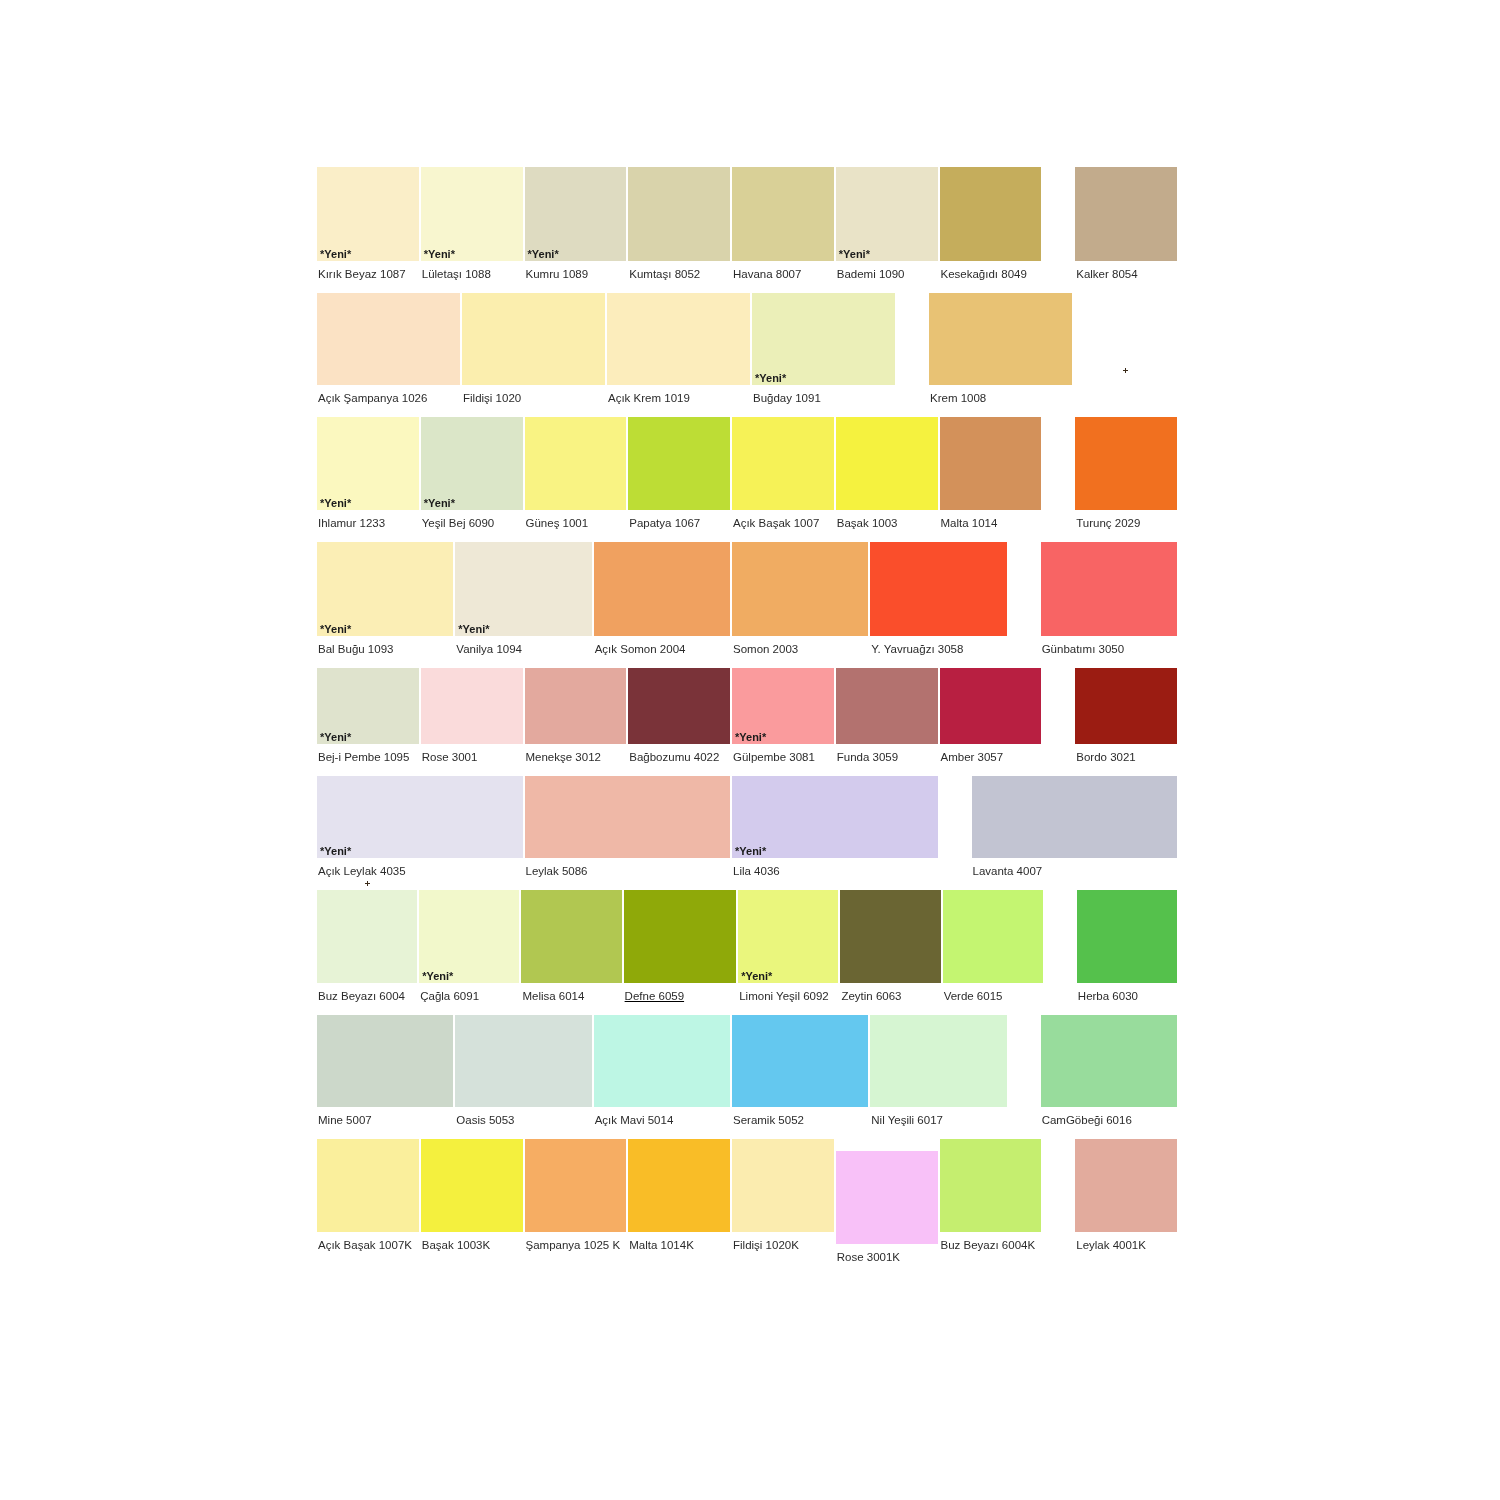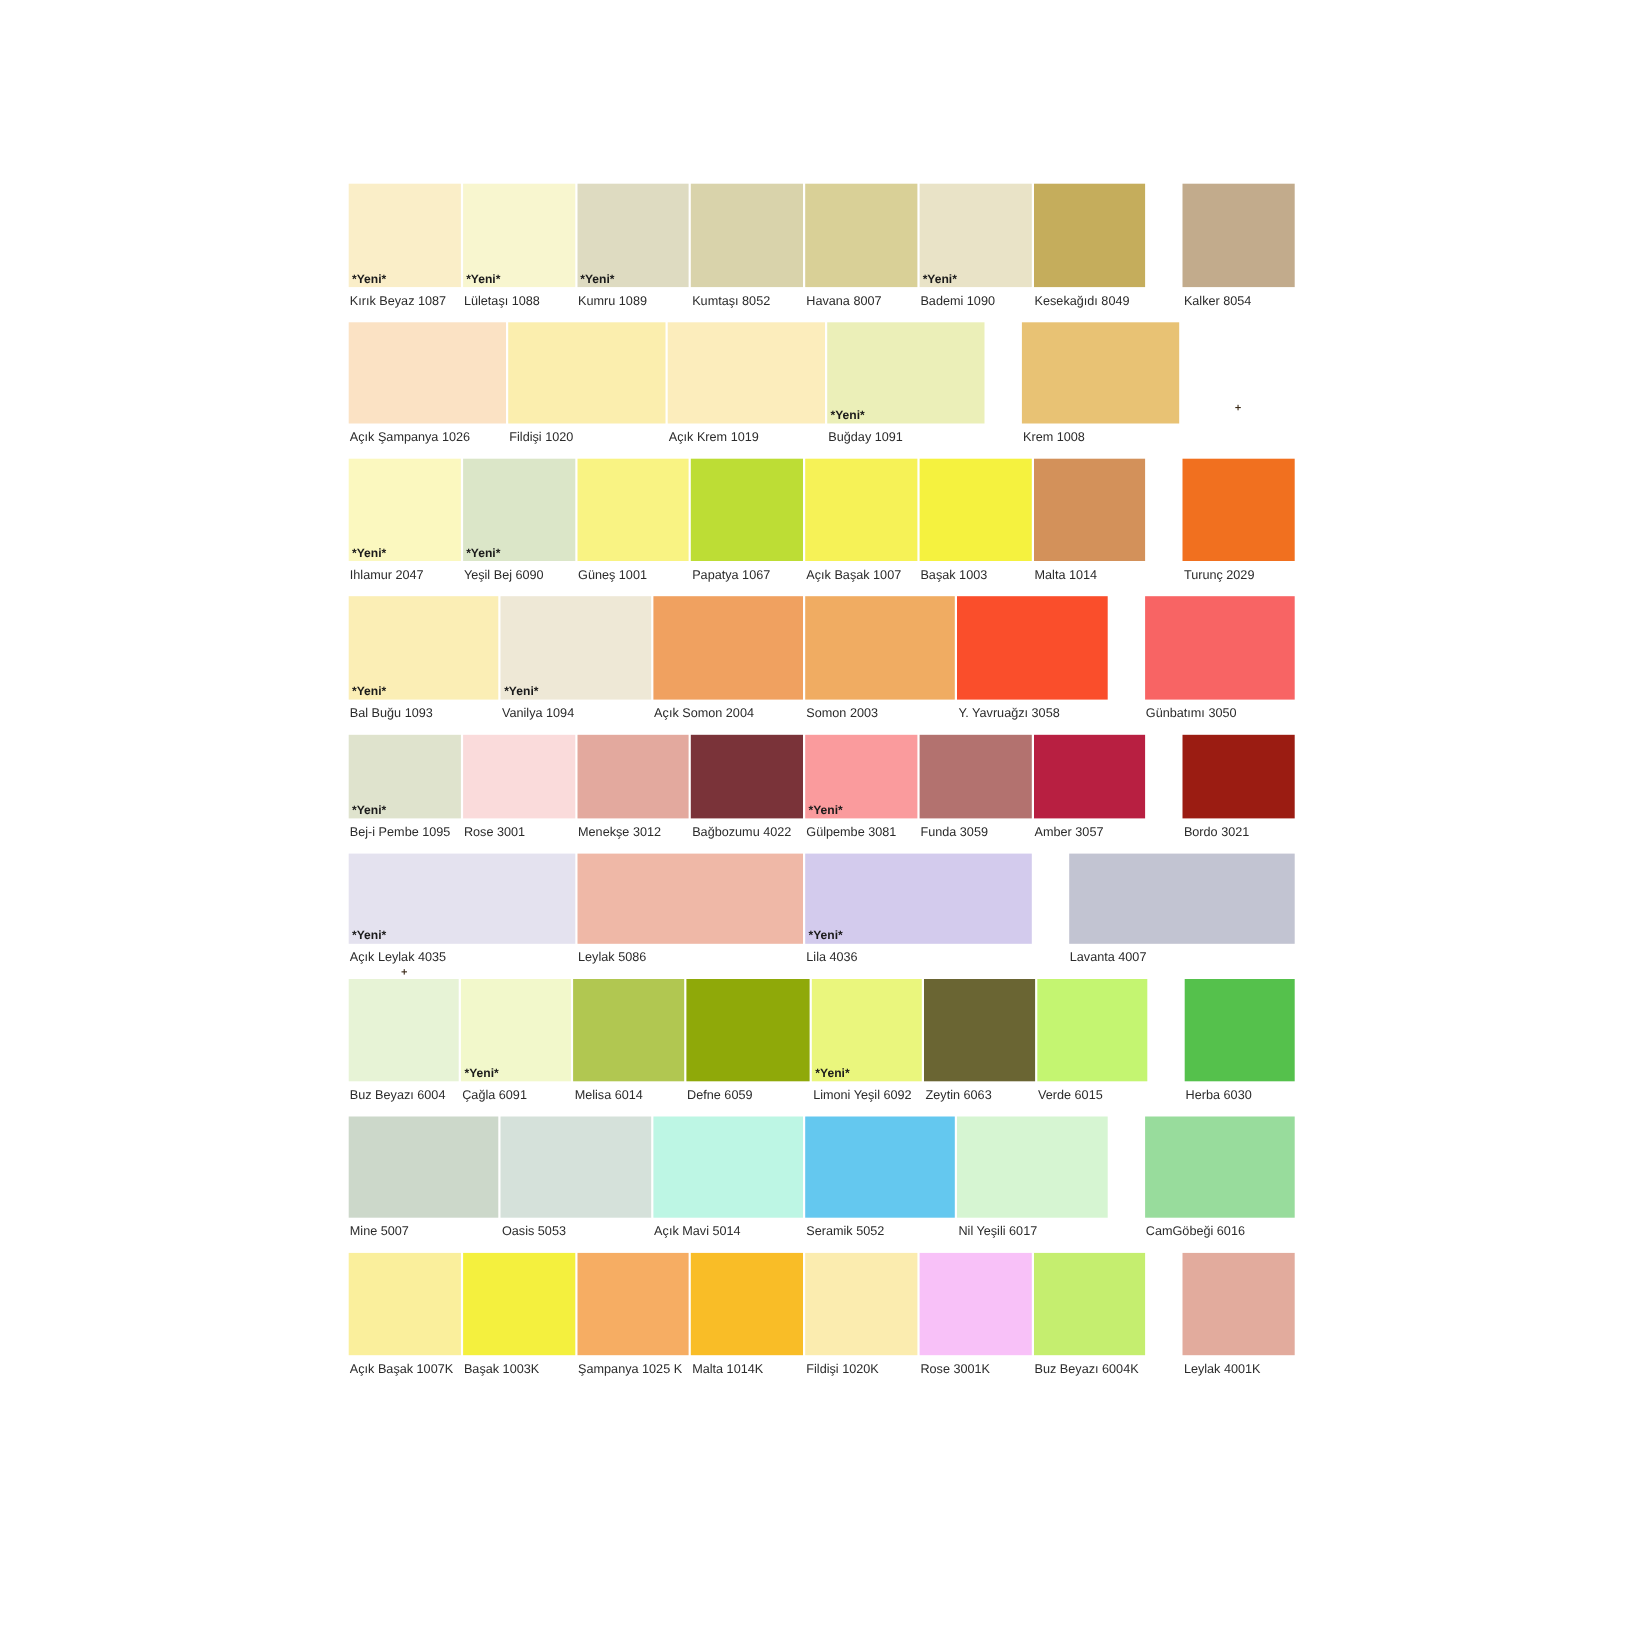--- a/index.html
+++ b/index.html
@@ -155,21 +155,21 @@
         <div class="swatch-chip" style="background: rgb(232, 194, 116); height: 92px;"></div>
         <div class="swatch-label">Krem 1008</div>
       </div>
     </div>
     <div class="row-gap"></div>
     <div class="palette-row">
       <div class="swatch-cell" style="width: 105px;">
         <div class="swatch-chip" style="background: rgb(251, 248, 191); height: 93px;">
           <span class="swatch-new">*Yeni*</span>
         </div>
-        <div class="swatch-label">Ihlamur 2047</div>
+        <div class="swatch-label">Ihlamur 1233</div>
       </div>
       <div class="swatch-cell" style="width: 105px;">
         <div class="swatch-chip" style="background: rgb(219, 230, 200); height: 93px;">
           <span class="swatch-new">*Yeni*</span>
         </div>
         <div class="swatch-label">Yeşil Bej 6090</div>
       </div>
       <div class="swatch-cell" style="width: 105px;">
         <div class="swatch-chip" style="background: rgb(249, 243, 131); height: 93px;"></div>
         <div class="swatch-label">Güneş 1001</div>
@@ -297,21 +297,21 @@
       <div class="swatch-cell" style="width: 105px;">
         <div class="swatch-chip" style="background: rgb(242, 248, 203); height: 93px;">
           <span class="swatch-new">*Yeni*</span>
         </div>
         <div class="swatch-label">Çağla 6091</div>
       </div>
       <div class="swatch-cell" style="width: 105px;">
         <div class="swatch-chip" style="background: rgb(177, 199, 81); height: 93px;"></div>
         <div class="swatch-label">Melisa 6014</div>
       </div>
-      <div class="swatch-cell" style="width: 118px;">
+      <div class="swatch-cell" style="width: 118px; text-decoration: underline;">
         <div class="swatch-chip" style="background: rgb(143, 169, 9); height: 93px;"></div>
         <div class="swatch-label">Defne 6059</div>
       </div>
       <div class="swatch-cell" style="width: 105px;">
         <div class="swatch-chip" style="background: rgb(234, 246, 125); height: 93px;">
           <span class="swatch-new">*Yeni*</span>
         </div>
         <div class="swatch-label">Limoni Yeşil 6092</div>
       </div>
       <div class="swatch-cell" style="width: 105px;">
@@ -369,21 +369,21 @@
         <div class="swatch-label">Şampanya 1025 K</div>
       </div>
       <div class="swatch-cell" style="width: 105px;">
         <div class="swatch-chip" style="background: rgb(249, 189, 39); height: 93px;"></div>
         <div class="swatch-label">Malta 1014K</div>
       </div>
       <div class="swatch-cell" style="width: 105px;">
         <div class="swatch-chip" style="background: rgb(251, 236, 175); height: 93px;"></div>
         <div class="swatch-label">Fildişi 1020K</div>
       </div>
-      <div class="swatch-cell" style="width: 105px;">
+      <div class="swatch-cell" style="width: 105px; margin-top: 12px;">
         <div class="swatch-chip" style="background: rgb(248, 193, 248); height: 93px;"></div>
         <div class="swatch-label">Rose 3001K</div>
       </div>
       <div class="swatch-cell" style="width: 105px;">
         <div class="swatch-chip" style="background: rgb(197, 238, 111); height: 93px;"></div>
         <div class="swatch-label">Buz Beyazı 6004K</div>
       </div>
       <div class="swatch-cell" style="width: 105px; justify-content: flex-end;">
         <div class="swatch-chip" style="background: rgb(226, 171, 157); height: 93px;"></div>
         <div class="swatch-label">Leylak 4001K</div>

